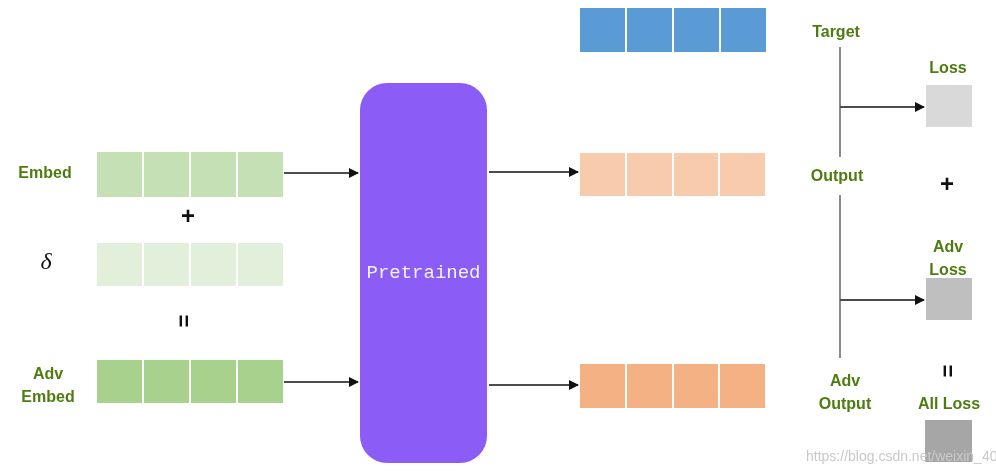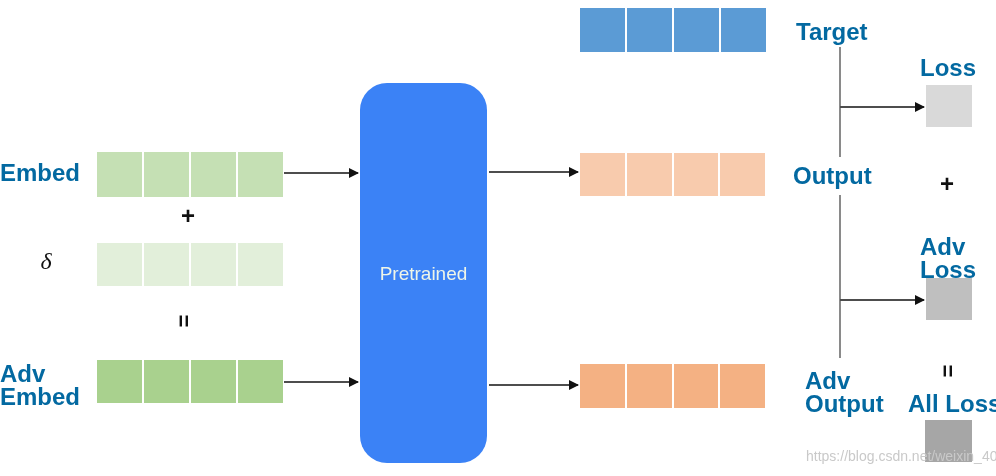--- a/index.html
+++ b/index.html
@@ -6,22 +6,23 @@
   #canvas{
     position:relative;
     width:996px;height:476px;
     background:#ffffff;
     font-family:"Liberation Sans", sans-serif;
     overflow:hidden;
   }
   .abs{position:absolute;}
   .lbl{
     font-weight:bold;
-    font-size:24px;
-    color:#0369a1;
+    font-size:16px;
+    color:#4d7c0f;
+    text-align:center;
     line-height:23px;
     white-space:nowrap;
   }
   .bar{
     display:flex;
     gap:2px;
   }
   .bar .cell{flex:1 1 0;}
   .op{
     font-weight:bold;
@@ -108,21 +109,21 @@
       <div class="cell" style="background: rgb(169, 209, 142);"></div>
       <div class="cell" style="background: rgb(169, 209, 142);"></div>
       <div class="cell" style="background: rgb(169, 209, 142);"></div>
     </div>
 
   <div class="abs harrow" style="left:284px;top:172px;width:74px;"></div>
   <div class="abs harrow" style="left:284px;top:381px;width:74px;"></div>
   <div class="abs harrow" style="left:489px;top:171px;width:89px;"></div>
   <div class="abs harrow" style="left:489px;top:384px;width:89px;"></div>
 
-  <div class="abs modelbox" style="left: 360px; top: 83px; width: 127px; height: 380px; background: #3b82f6;">
+  <div class="abs modelbox" style="left: 360px; top: 83px; width: 127px; height: 380px; background: #8b5cf6; font-family: Liberation Mono, monospace;">
     <div>
       <div>Pretrained</div>
     </div>
   </div>
 
   <div class="abs bar" style="left:580px;top:8px;width:186px;height:44px;">
       <div class="cell" style="background: rgb(91, 155, 213);"></div>
       <div class="cell" style="background: rgb(91, 155, 213);"></div>
       <div class="cell" style="background: rgb(91, 155, 213);"></div>
       <div class="cell" style="background: rgb(91, 155, 213);"></div>

